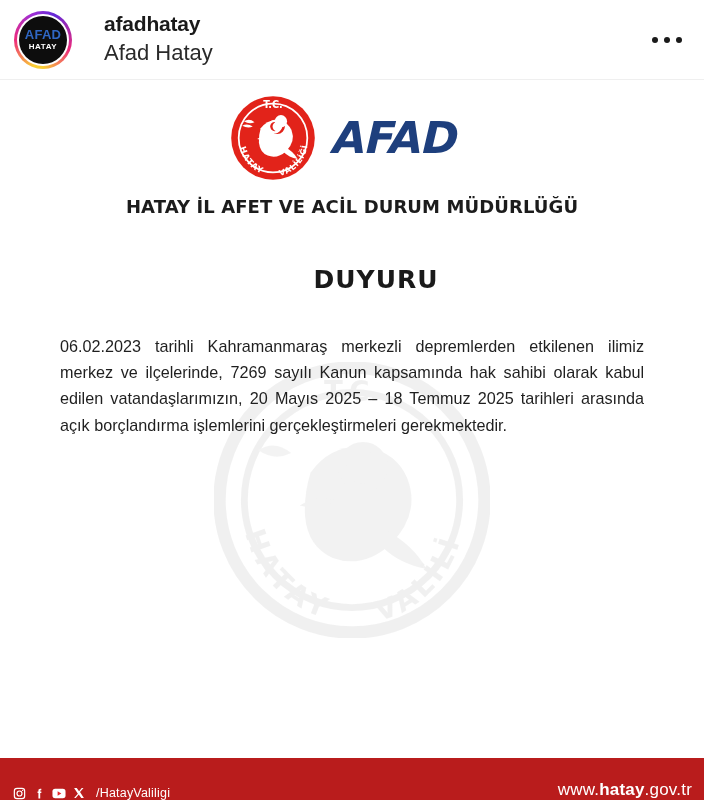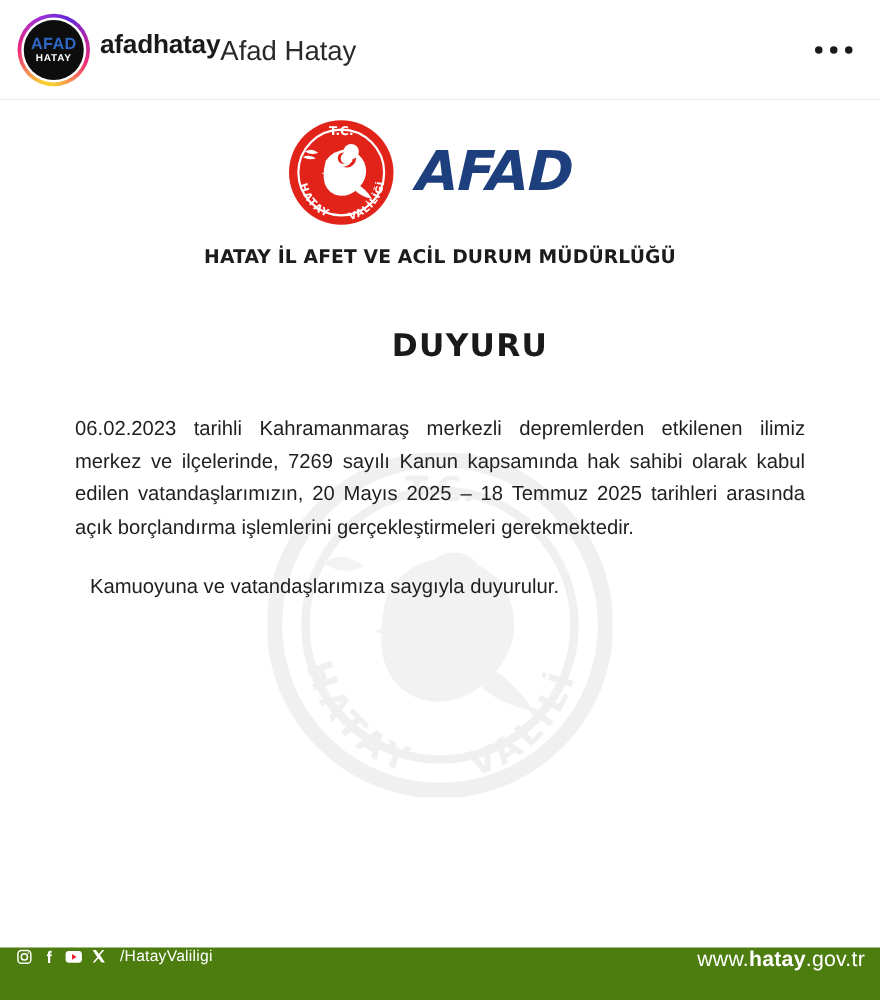--- a/index.html
+++ b/index.html
@@ -81,23 +81,23 @@
   }
   .avatar-hatay {
     font-size: 8px;
     font-weight: bold;
     color: #ffffff;
     letter-spacing: 0.6px;
     margin-top: 2px;
   }
 
   .ig-names {
-    margin-left: 8px;
-    display: flex;
-    flex-direction: row;
+    margin-left: 32px;
+    display: flex;
+    flex-direction: column;
     justify-content: flex-end;
   }
   .ig-username {
     font-size: 21px;
     font-weight: bold;
     color: #1a1a1a;
     line-height: 1.15;
     letter-spacing: -0.2px;
   }
   .ig-fullname {
@@ -166,21 +166,21 @@
     letter-spacing: -1px;
     line-height: 1;
     transform: skewX(-2deg);
   }
 
   .doc-subtitle {
     position: relative;
     z-index: 2;
     text-align: center;
     font-family: "DejaVu Sans", sans-serif;
-    font-size: 15px;
+    font-size: 18px;
     font-weight: bold;
     color: #1c1c1c;
     letter-spacing: 0.1px;
     margin-top: 14px;
   }
 
   .doc-title {
     position: relative;
     z-index: 2;
     text-align: center;
@@ -215,23 +215,23 @@
     margin-bottom: 0;
   }
 
   
   .doc-footer {
     position: absolute;
     left: 0;
     right: 0;
     bottom: 0;
     height: 42px;
-    background: #4d7c0f;
-    display: flex;
-    align-items: flex-start;
+    background: #b91c1c;
+    display: flex;
+    align-items: flex-end;
     justify-content: space-between;
     padding: 0 12px;
     z-index: 3;
   }
   .footer-left {
     display: flex;
     align-items: center;
     gap: 6px;
   }
   .footer-left .soc {
@@ -330,21 +330,20 @@
       <div class="afad-word">AFAD</div>
       <span class="crescent-badge" style="position:relative; top:-18px; left:-20px;"></span>
     </div>
 
     <div class="doc-subtitle">HATAY İL AFET VE ACİL DURUM MÜDÜRLÜĞÜ</div>
 
     <div class="doc-title">DUYURU</div>
 
     <div class="doc-body">
       <p>06.02.2023 tarihli Kahramanmaraş merkezli depremlerden etkilenen ilimiz merkez ve ilçelerinde, 7269 sayılı Kanun kapsamında hak sahibi olarak kabul edilen vatandaşlarımızın, 20 Mayıs 2025 – 18 Temmuz 2025 tarihleri arasında açık borçlandırma işlemlerini gerçekleştirmeleri gerekmektedir.</p>
-      <p class="closing">Kamuoyuna ve vatandaşlarımıza saygıyla duyurulur.</p>
     </div>
 
     <div class="doc-footer">
       <div class="footer-left">
 
         <span class="soc">
           <svg width="13" height="13" viewBox="0 0 24 24" fill="none" stroke="#ffffff" stroke-width="2.2">
             <rect x="2.5" y="2.5" width="19" height="19" rx="5"></rect>
             <circle cx="12" cy="12" r="4.6"></circle>
             <circle cx="17.8" cy="6.3" r="1.2" fill="#ffffff" stroke="none"></circle>

